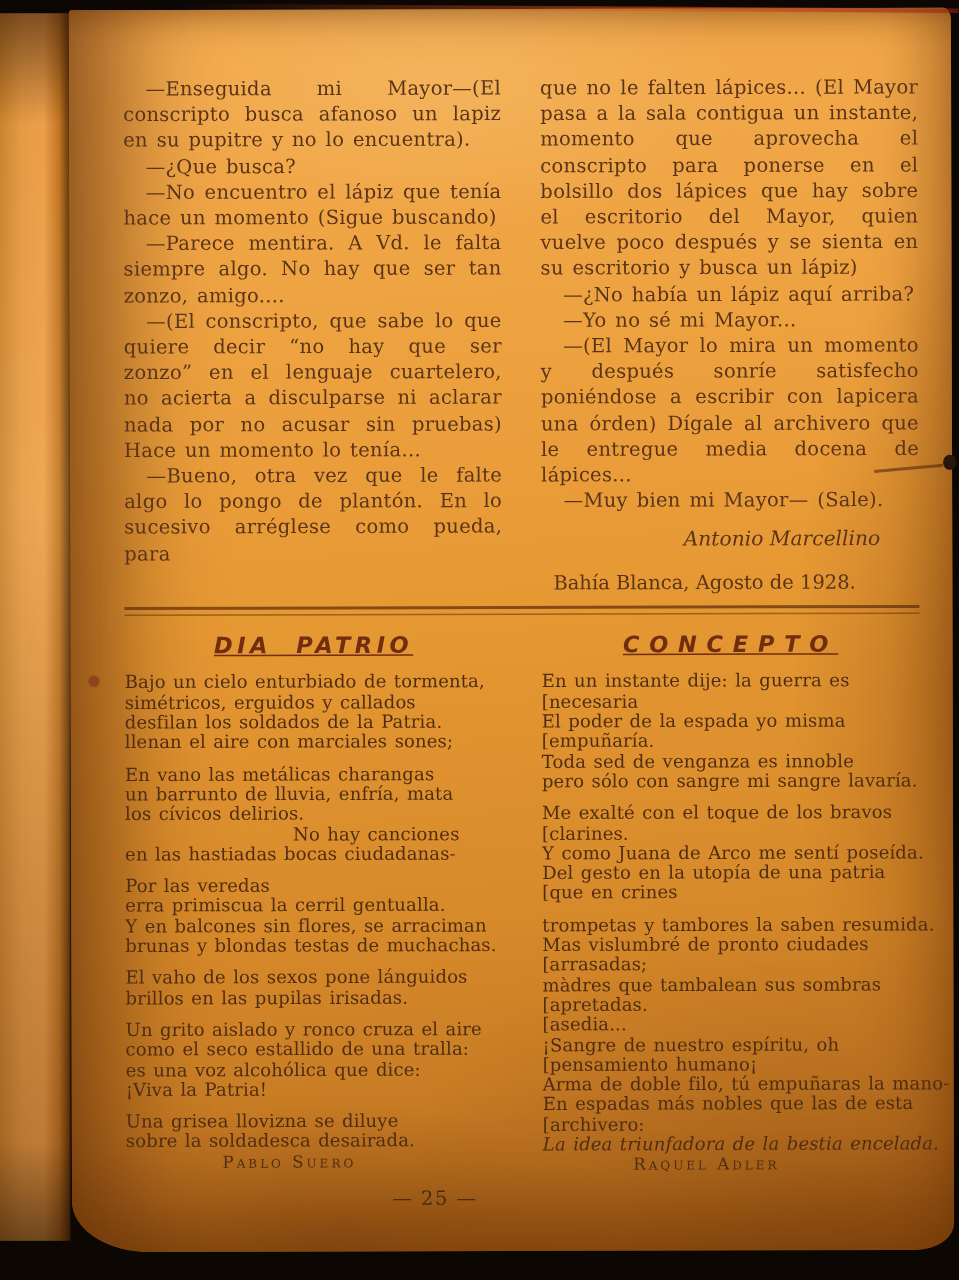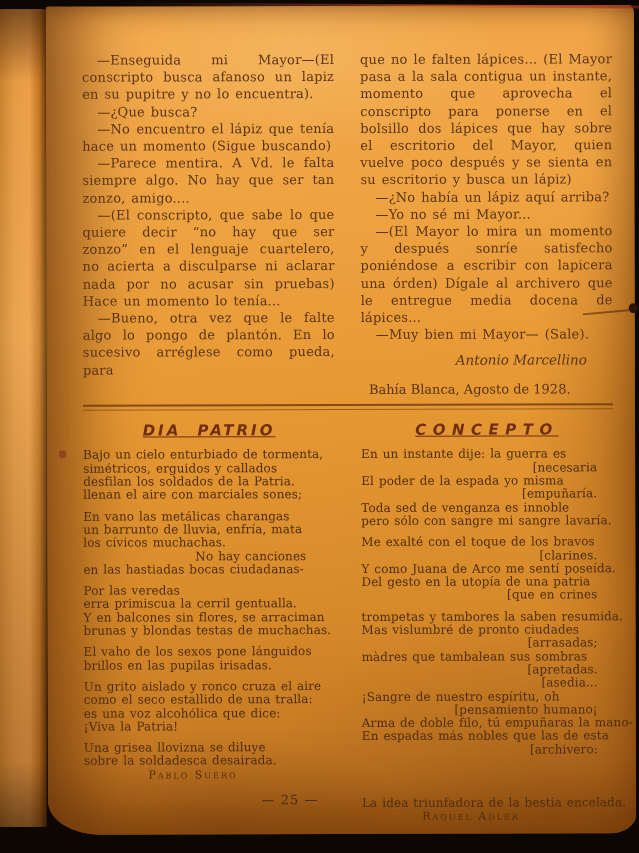--- a/index.html
+++ b/index.html
@@ -52,22 +52,22 @@
   .dateline{margin:14px 0 0 0;font-size:13px;padding-left:8px;}
   .divider{margin:7px 0 9px 0;height:3px;border-top:2px solid rgba(100,50,14,.75);border-bottom:1px solid rgba(100,50,14,.55);}
   .sections{display:flex;gap:26px;}
   .sec-head{font-family:"DejaVu Sans", sans-serif;font-weight:700;font-style:italic;
     font-size:15px;color:#702d10;text-align:center;letter-spacing:3px;word-spacing:8px;margin:2px 0 9px 0;text-decoration:underline;}
   .sec-head.concepto{letter-spacing:6.5px;word-spacing:0;}
   .poem{position:relative;}
   .pline{margin:0;font-size:12px;line-height:13.3px;color:#4f2d12;letter-spacing:.1px;word-spacing:1px;white-space:nowrap;}
   .pline.gap{margin-top:8px;}
   .pline.indent{padding-left:112px;}
-  .pline.right{text-align:right;padding-right:16px;}
-  .pline.italic{margin-top:40px;}
+  .pline.right{text-align:left;padding-right:16px;}
+  .pline.italic{font-style:italic;}
   .margin-mark{position:absolute;left:-24px;top:2px;width:7px;height:7px;border-radius:50%;
     background:#93421c;box-shadow:0 0 1px #7a3212;}
   .sig{font-variant:small-caps;letter-spacing:2px;font-size:11px;color:#4f2d12;
     text-align:center;padding-right:34px;}
   .footer{position:absolute;left:0;right:104px;bottom:27px;text-align:center;
     font-size:13px;color:#4a2a12;letter-spacing:1px;z-index:2;}
 </style>
 </head>
 <body>
 
@@ -113,21 +113,21 @@
           <div class="sec-head">DIA PATRIO</div>
           <div class="poem">
             <span class="margin-mark"></span>
 
           <p class="pline">Bajo un cielo enturbiado de tormenta,</p>
               <p class="pline">simétricos, erguidos y callados</p>
               <p class="pline">desfilan los soldados de la Patria.</p>
               <p class="pline">llenan el aire con marciales sones;</p>
               <p class="pline gap">En vano las metálicas charangas</p>
               <p class="pline">un barrunto de lluvia, enfría, mata</p>
-              <p class="pline">los cívicos muchachas.</p>
+              <p class="pline">los cívicos delirios.</p>
               <p class="pline indent">No hay canciones</p>
               <p class="pline">en las hastiadas bocas ciudadanas-</p>
               <p class="pline gap">Por las veredas</p>
               <p class="pline">erra primiscua la cerril gentualla.</p>
               <p class="pline">Y en balcones sin flores, se arraciman</p>
               <p class="pline">brunas y blondas testas de muchachas.</p>
               <p class="pline gap">El vaho de los sexos pone lánguidos</p>
               <p class="pline">brillos en las pupilas irisadas.</p>
               <p class="pline gap">Un grito aislado y ronco cruza el aire</p>
               <p class="pline">como el seco estallido de una tralla:</p>

